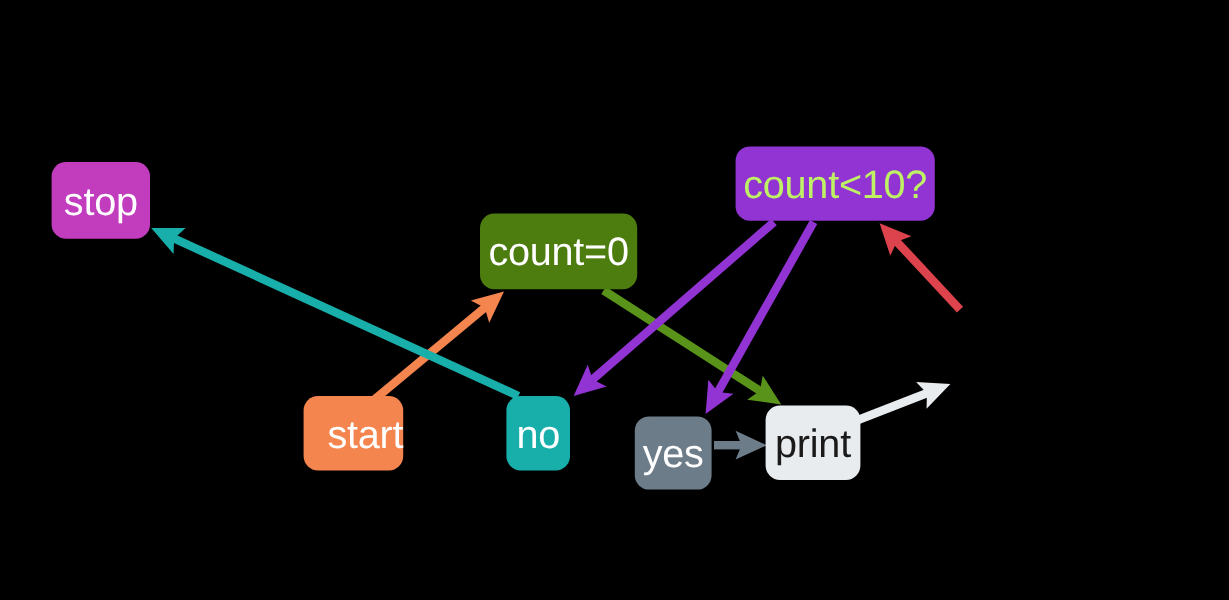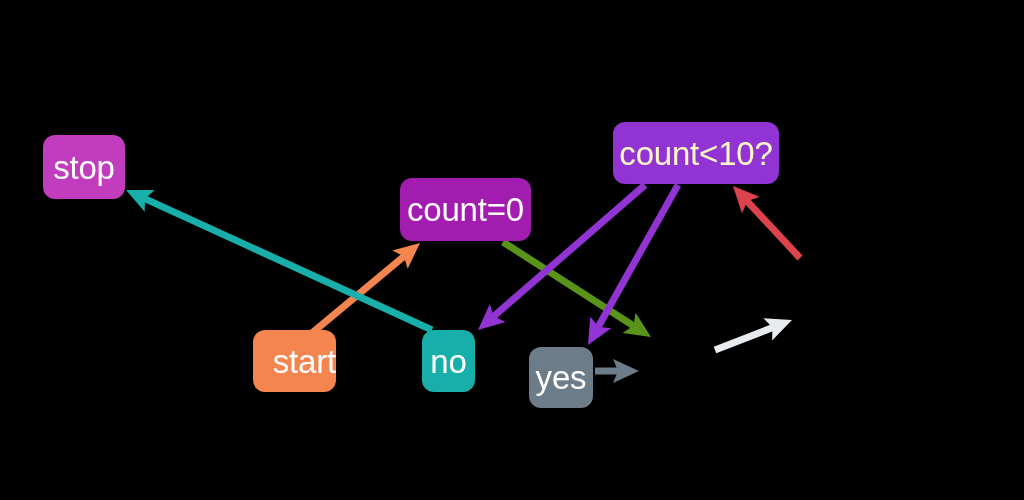--- a/index.html
+++ b/index.html
@@ -80,28 +80,31 @@
       </g>
       <g>
         <line x1="432" y1="330" x2="144.1869202440724" y2="198.32081318356256" stroke="#18AFAB" stroke-width="7" stroke-linecap="butt"></line>
         <polygon points="126,190 154.63548422743168,189.90490499218788 145.09626625627604,198.7368538427407 144.65050840715662,211.72920928507477" fill="#18AFAB"></polygon>
       </g>
     </svg>
 
 <div class="node" style="left: 43px; top: 135px; width: 82px; height: 64px; background: rgb(194, 60, 190); color: rgb(255, 255, 255);">
       <span class="node-label">stop</span>
     </div>
-    <div class="node" style="left: 400px; top: 178px; width: 131px; height: 63px; background: #a21caf; color: rgb(255, 255, 255);">
+    <div class="node" style="left: 400px; top: 178px; width: 131px; height: 63px; background: #4d7c0f; color: rgb(255, 255, 255);">
       <span class="node-label">count=0</span>
     </div>
-    <div class="node" style="left: 613px; top: 122px; width: 166px; height: 62px; background: rgb(146, 51, 212); color: #fef9c3; text-align: right;">
+    <div class="node" style="left: 613px; top: 122px; width: 166px; height: 62px; background: rgb(146, 51, 212); color: #bef264; text-align: right;">
       <span class="node-label">count&lt;10?</span>
     </div>
     <div class="node" style="left: 253px; top: 330px; width: 83px; height: 62px; background: rgb(245, 133, 79); color: rgb(255, 255, 255); justify-content: flex-end;">
       <span class="node-label">start</span>
     </div>
     <div class="node" style="left: 422px; top: 330px; width: 53px; height: 62px; background: rgb(24, 175, 171); color: rgb(255, 255, 255);">
       <span class="node-label">no</span>
     </div>
     <div class="node" style="left: 529px; top: 347px; width: 64px; height: 61px; background: rgb(109, 124, 137); color: rgb(255, 255, 255);">
       <span class="node-label">yes</span>
     </div>
+    <div class="node" style="left: 638px; top: 338px; width: 79px; height: 62px; background: rgb(233, 236, 239); color: rgb(26, 26, 26);">
+      <span class="node-label">print</span>
+    </div>
   </div>
 
 </body></html>

